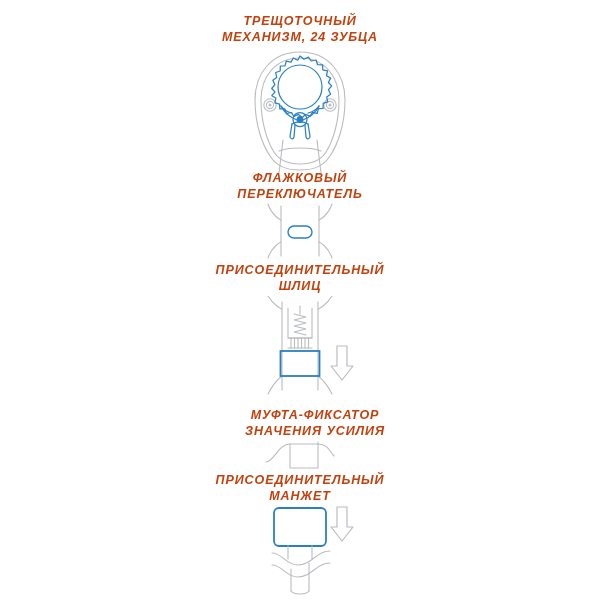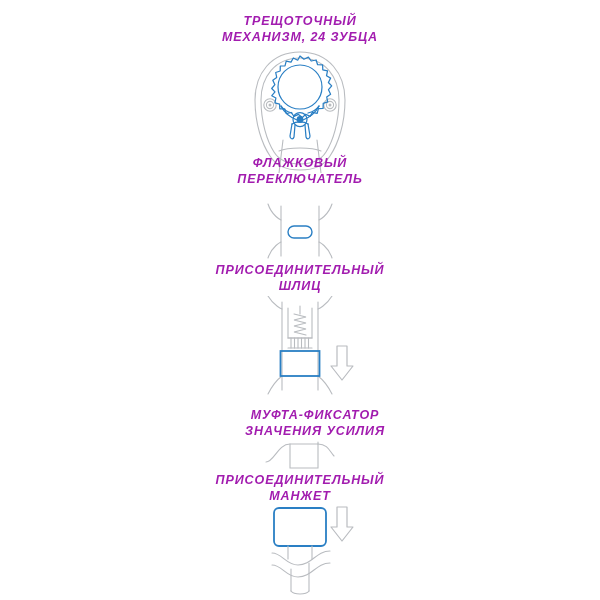--- a/index.html
+++ b/index.html
@@ -17,21 +17,21 @@
     position: relative;
     width: 600px;
     height: 600px;
     background: #ffffff;
   }
   .label-block {
     position: absolute;
     left: 0;
     width: 600px;
     text-align: center;
-    color: #a21caf;
+    color: #c2410c;
     font-weight: bold;
     font-style: italic;
     font-size: 12.5px;
     letter-spacing: 0.9px;
     line-height: 15.5px;
     text-transform: uppercase;
     white-space: pre-line;
     user-select: none;
   }
   .fig {
@@ -109,21 +109,21 @@
         <path d="M292 76 C 296 73 304 73 308 76"></path>
       </g>
 
       <g>
         <circle cx="300" cy="71.5" r="7" fill="none" stroke="#2a7fc4" stroke-width="1.25"></circle>
         <circle cx="300" cy="71.5" r="3.4" fill="#2a7fc4"></circle>
       </g>
     </svg>
   </div>
 
-  <div class="label-block" style="top:156px;">ФЛАЖКОВЫЙ
+  <div class="label-block" style="top:171px;">ФЛАЖКОВЫЙ
 ПЕРЕКЛЮЧАТЕЛЬ</div>
 
   <div class="fig" style="top:202px;">
     <svg width="600" height="58" viewBox="0 0 600 58" aria-hidden="true">
       <g fill="none" stroke="#b9bcc0" stroke-width="1.1" stroke-linecap="round">
 
         <path d="M268 2 C 272 14 281 18 281 18"></path>
         <path d="M332 2 C 328 14 319 18 319 18"></path>
 
         <path d="M281 4 L281 54"></path>

